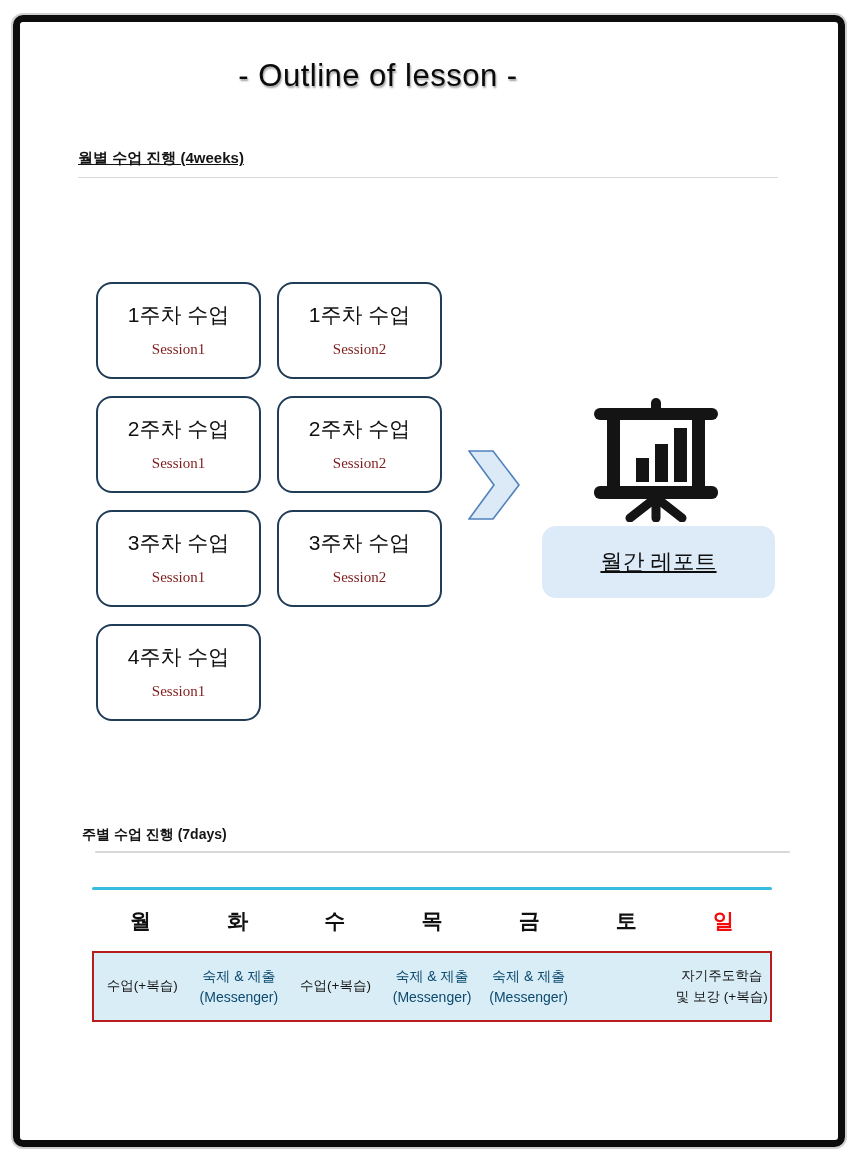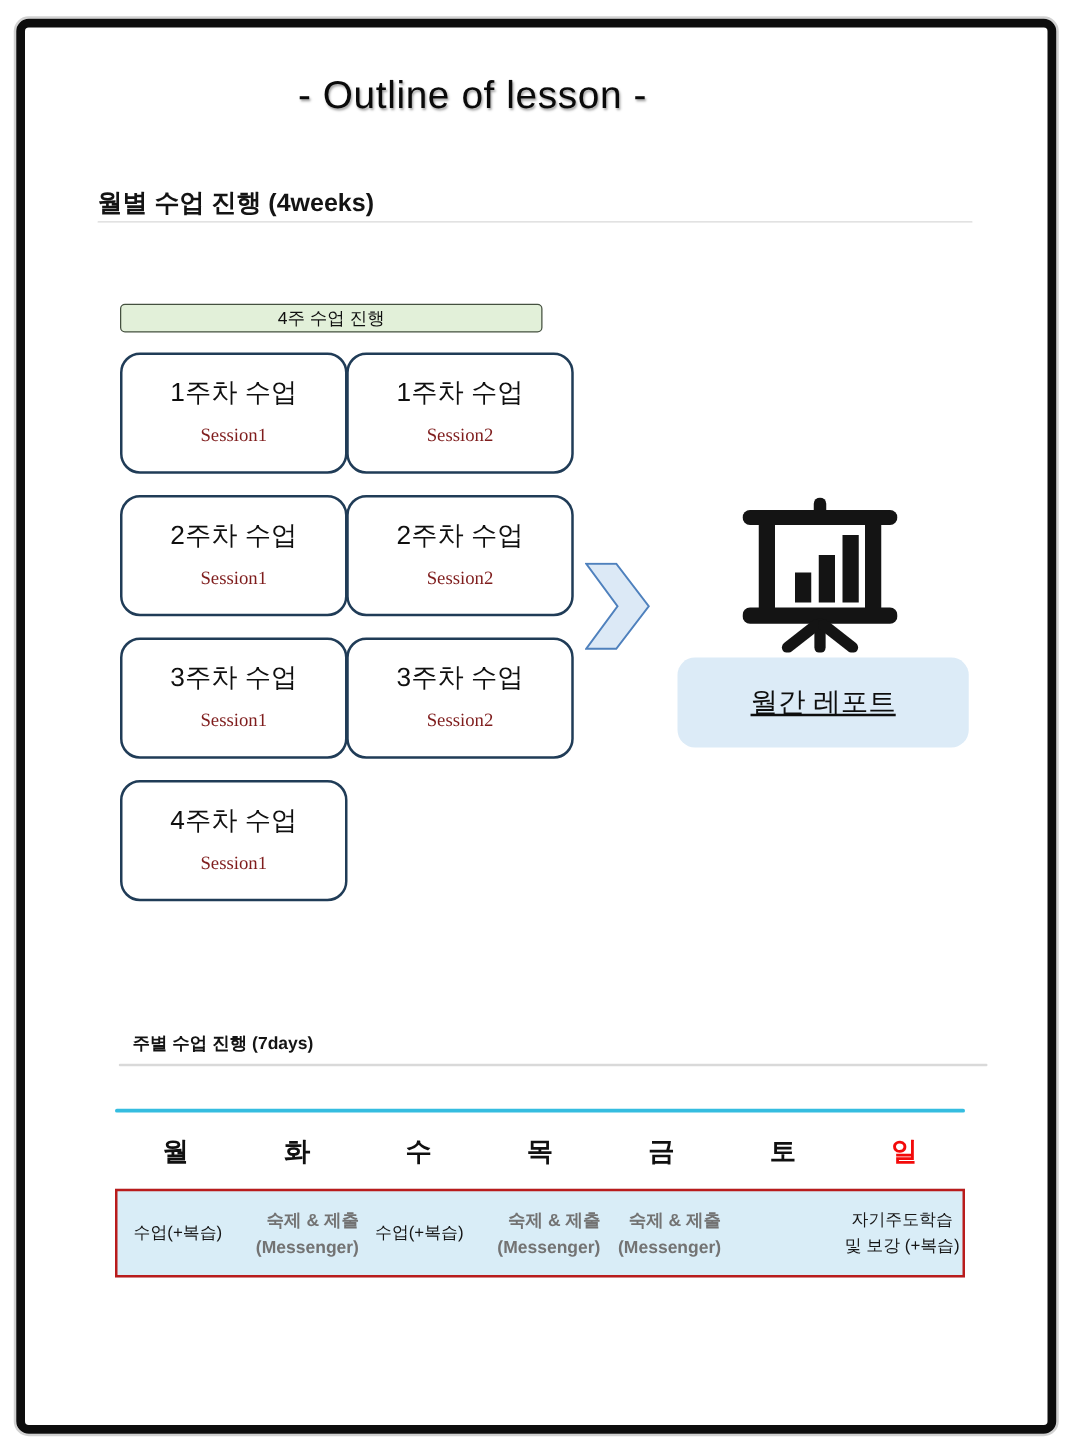--- a/index.html
+++ b/index.html
@@ -4,58 +4,57 @@
 <style>
   html,body{margin:0;padding:0;background:#fff;}
   .page{position:relative;width:861px;height:1162px;background:#ffffff;overflow:hidden;
         font-family:"Liberation Sans","DejaVu Sans",sans-serif;color:#111;}
   .abs{position:absolute;box-sizing:border-box;}
   .frame{left:13px;top:15px;width:832px;height:1132px;border:7px solid #0d0d0d;
          border-radius:10px;box-shadow:0 0 0 2px rgba(0,0,0,0.18);}
   .title{left:0;top:58px;width:756px;text-align:center;font-size:31px;font-weight:500;
          letter-spacing:0.5px;color:#0a0a0a;text-shadow:1px 2px 2px rgba(0,0,0,0.38);}
   .sec-heading{font-weight:700;color:#141414;white-space:nowrap;}
-  .h1x{left:78px;top:149px;font-size:20px;}
-  .h2x{left:106px;top:826px;font-size:14px;}
+  .h1x{left:78px;top:149px;font-size:15px;text-decoration:underline;}
+  .h2x{left:82px;top:826px;font-size:14px;}
   .rule{height:2px;background:#d9d9d9;border-radius:1px;}
   .banner{left:96px;top:243px;width:338px;height:23px;background:#e2f0d9;
           border:1px solid #44503f;border-radius:4px;display:flex;align-items:center;
           justify-content:center;font-size:14px;color:#101010;}
-  .week-box{width:182px;height:97px;background:#fff;border:2px solid #203c57;border-radius:16px;
+  .week-box{width:165px;height:97px;background:#fff;border:2px solid #203c57;border-radius:16px;
             display:flex;flex-direction:column;align-items:center;justify-content:center;gap:15px;}
   .week-box .box-main{font-size:21px;color:#101010;line-height:1.1;}
   .week-box .box-sub{font-size:15px;color:#7f1d1d;line-height:1.1;font-family:Liberation Serif, serif;}
   .week-box.review{background:#d7e8f4;}
   .week-box.review .box-main,.week-box.review .box-sub{font-size:20px;line-height:1.25;}
   .report-label{left:542px;top:526px;width:233px;height:72px;background:#dcebf7;border-radius:14px;
                 display:flex;align-items:center;justify-content:center;font-size:22px;color:#0e0e0e;text-decoration:underline;}
   .wtable{left:92px;top:887px;width:680px;}
   .wtable .topline{height:3px;background:#35bde0;border-radius:2px;}
   .day-row{display:flex;height:61px;align-items:center;}
   .day-cell{flex:1;text-align:center;font-size:21px;font-weight:700;color:#101010;}
   .day-cell.sun{color:#f30a0a;}
   .body-row{display:flex;height:67px;background:#d9edf7;border:2px solid #b91c1c;align-items:center;}
   .body-cell{flex:1;text-align:center;font-size:13.5px;line-height:1.5;color:#161616;}
-  .body-cell.blue{color:#737373;font-weight:700;font-size:14px;text-align:right;}
+  .body-cell.blue{color:#0c4a6e;font-weight:400;font-size:14px;}
   .body-cell span{display:block;}
   svg{display:block;}
 </style>
 </head>
 <body>
 
 <div class="page">
 
   <div class="abs frame"></div>
 
   <div class="abs title">- Outline of lesson -</div>
 
   <div class="abs sec-heading h1x">월별 수업 진행 (4weeks)</div>
   <div class="abs rule" style="left:78px;top:177px;width:700px;height:1px;"></div>
 
-  <div class="abs banner">4주 수업 진행</div>
 
   <div class="abs week-box" style="left:96px;top:282px;">
     <div class="box-main">1주차 수업</div>
     <div class="box-sub">Session1</div>
   </div>
   <div class="abs week-box" style="left:277px;top:282px;">
     <div class="box-main">1주차 수업</div>
     <div class="box-sub">Session2</div>
   </div>
   <div class="abs week-box" style="left:96px;top:396px;">

